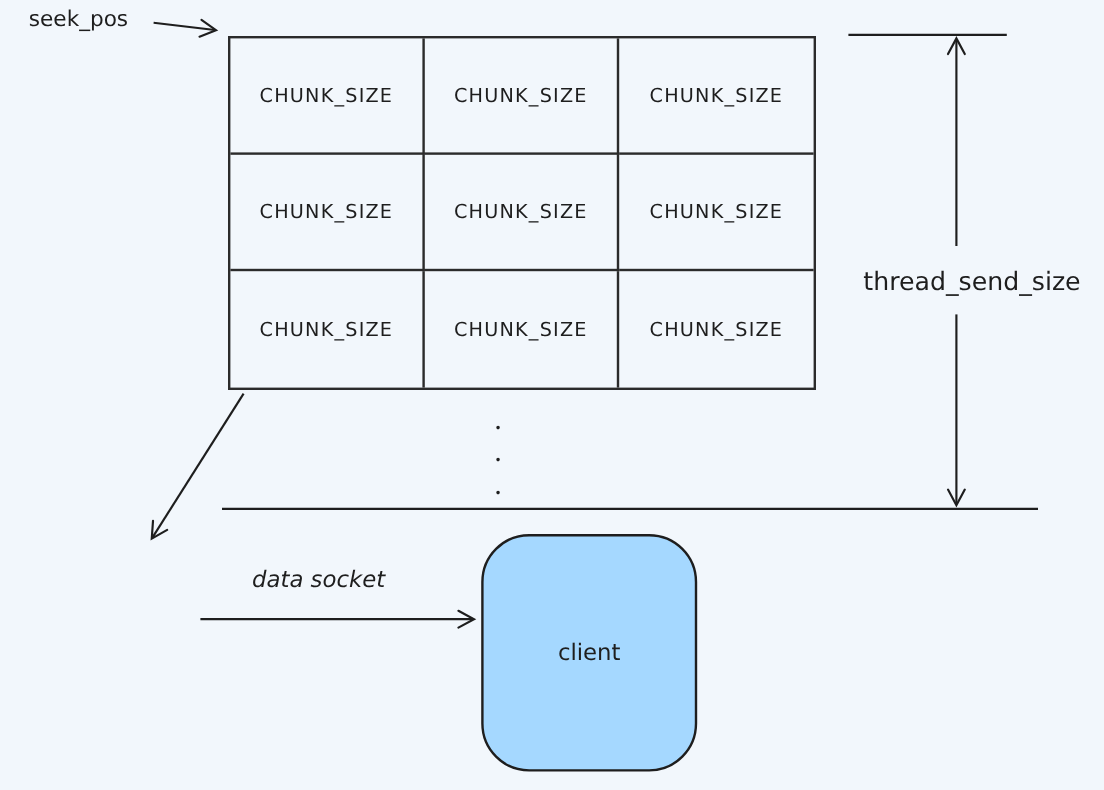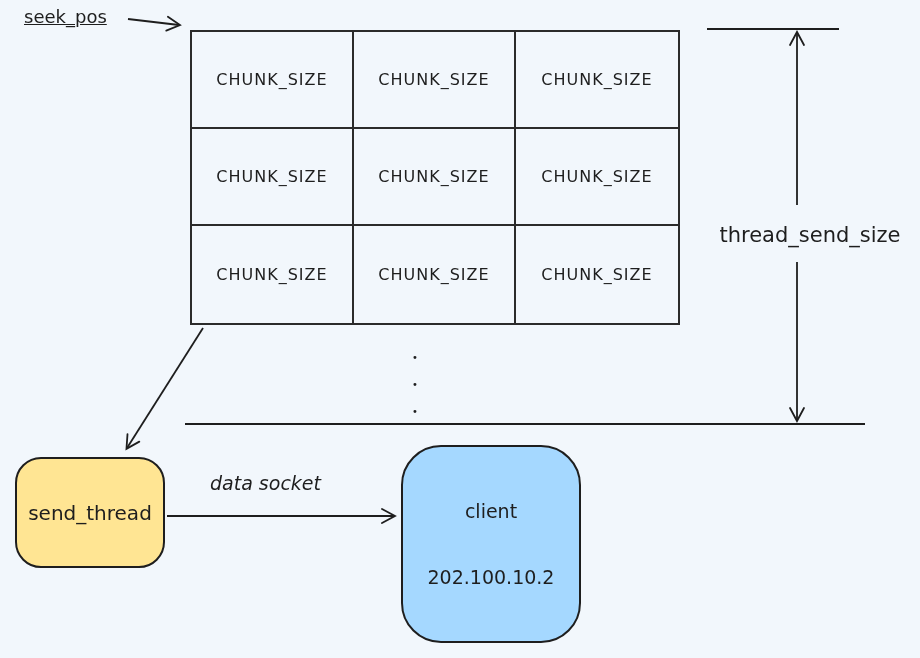--- a/index.html
+++ b/index.html
@@ -47,21 +47,21 @@
   }
   .cell:not(:nth-child(3n)){border-right:2px solid #2b2b2b;}
   .cell:nth-child(-n+6){border-bottom:2px solid #2b2b2b;}
 
   
   .lbl{
     position:absolute;
     white-space:nowrap;
     color:var(--stroke);
   }
-  .lbl-seek{left:24px; top:6px; font-size:18px;text-decoration:underline;}
+  .lbl-seek{left:24px; top:6px; font-size:18px;}
   .lbl-tss{left:705px; top:223px; width:210px; text-align:center; font-size:21px;}
   .lbl-socket{left:193px; top:472px; width:145px; text-align:center; font-size:19px;font-style:italic;}
 
   
   .dots{
     position:absolute;
     left:412px; top:353px;
     display:flex;
     flex-direction:column;
     gap:17px;
@@ -139,22 +139,18 @@
   <div class="lbl lbl-seek">seek_pos</div>
   <div class="lbl lbl-tss">thread_send_size</div>
   <div class="lbl lbl-socket">data socket</div>
 
   <div class="dots">
     <span>•</span>
     <span>•</span>
     <span>•</span>
   </div>
 
-  <div class="node node-send">
-    <span>send_thread</span>
-  </div>
 
   <div class="node node-client">
     <span>client</span>
-    <span>202.100.10.2</span>
   </div>
 
 </div>
 
 </body></html>

